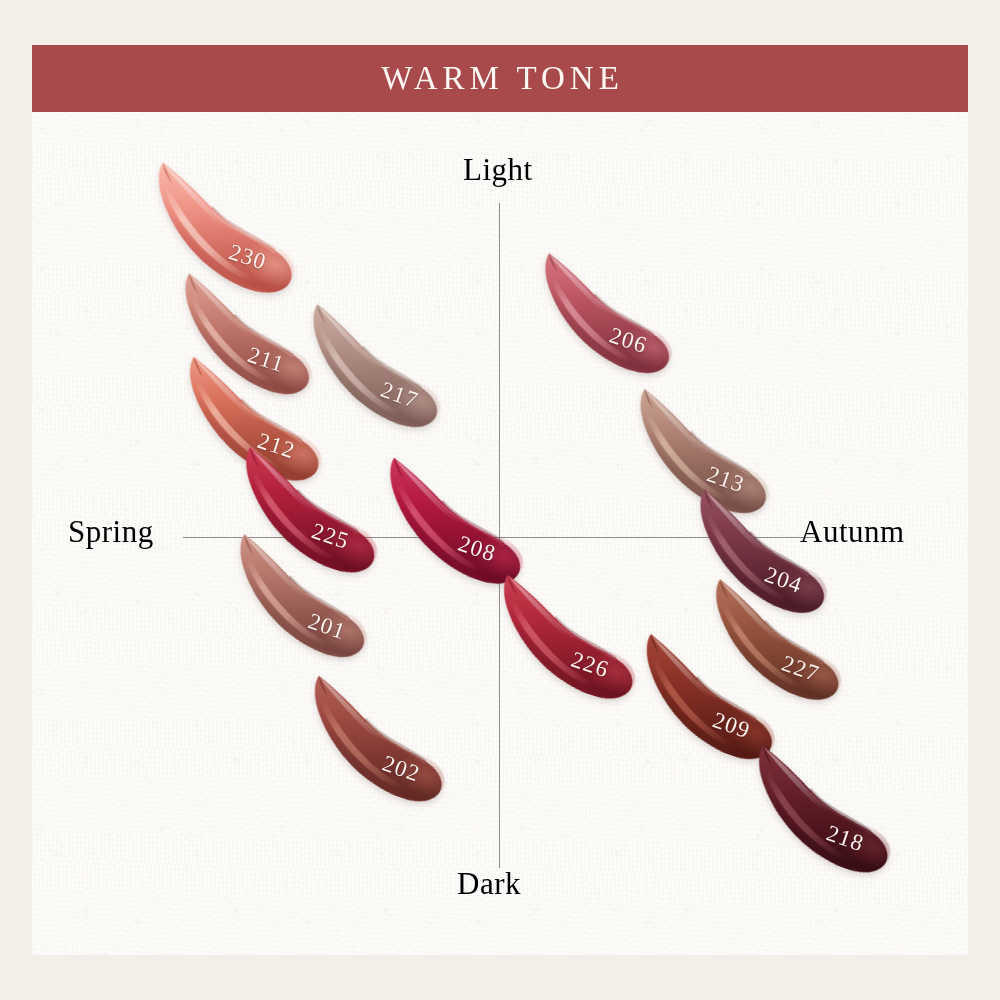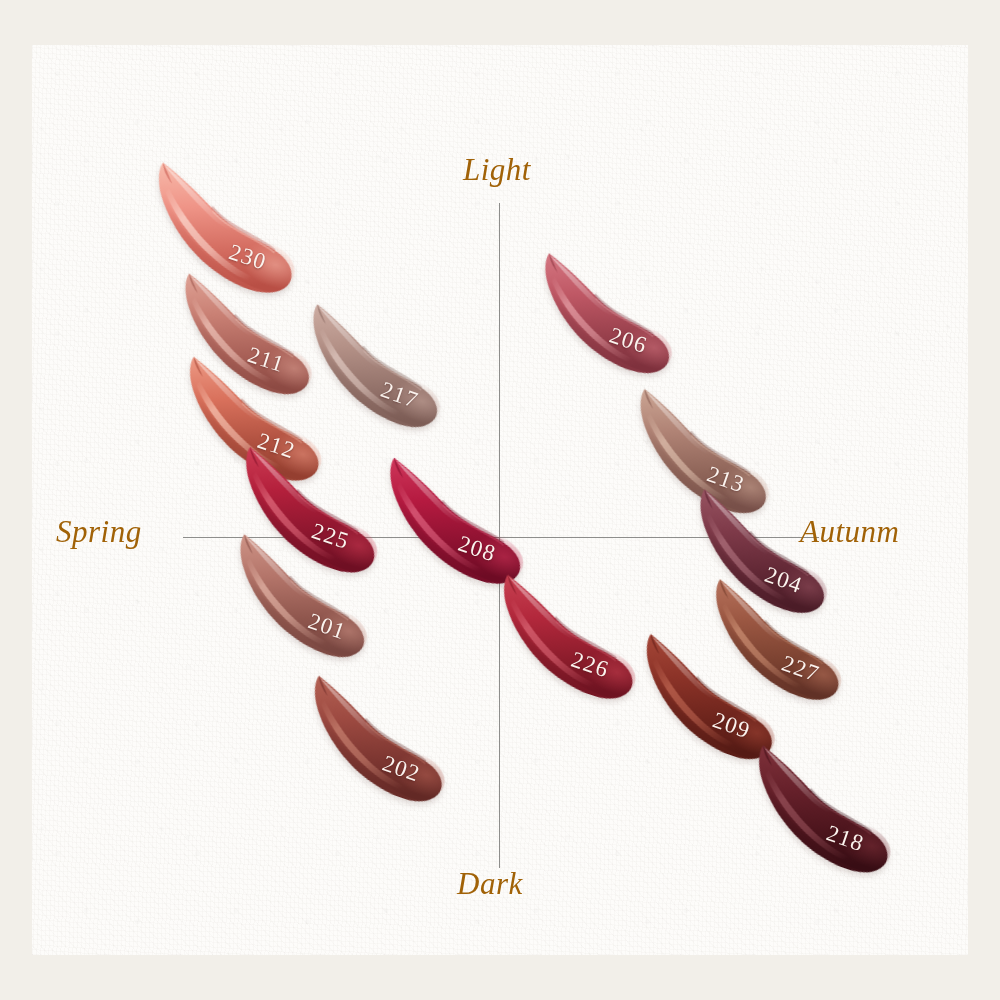--- a/index.html
+++ b/index.html
@@ -60,29 +60,28 @@
     position:absolute;left:499px;top:203px;width:1px;height:665px;
     background:#7a7a78;opacity:.85;
   }
   .axis-h{
     position:absolute;left:183px;top:537px;width:636px;height:1px;
     background:#7a7a78;opacity:.85;
   }
   .axis-label{
     position:absolute;
     font-family:"Liberation Serif", serif;
-    font-style:italic;
     font-size:31px;
-    color:#a16207;
+    color:#000000;
     white-space:nowrap;
     letter-spacing:.5px;
   }
   .lbl-light{left:463px;top:152px;}
   .lbl-dark{left:457px;top:866px;}
-  .lbl-spring{left:56px;top:514px;}
+  .lbl-spring{left:68px;top:514px;}
   .lbl-autumn{left:800px;top:514px;}
 
   
   .swatch{
     position:absolute;
     transform-origin:50% 50%;
   }
   .blob{
     position:absolute;inset:0;
     filter:drop-shadow(1px 3px 3px rgba(90,60,55,.20));
@@ -101,20 +100,23 @@
 </style>
 </head>
 <body>
 
 <div id="root">
 
   <div class="paper">
     <div class="paper-grain"></div>
   </div>
 
+  <div class="banner">
+    <span class="banner-title">WARM TONE</span>
+  </div>
 
   <div class="axis-v"></div>
   <div class="axis-h"></div>
 
   <div class="axis-label lbl-light">Light</div>
   <div class="axis-label lbl-dark">Dark</div>
   <div class="axis-label lbl-spring">Spring</div>
   <div class="axis-label lbl-autumn">Autunm</div>
 
   <div id="swatch-layer">

